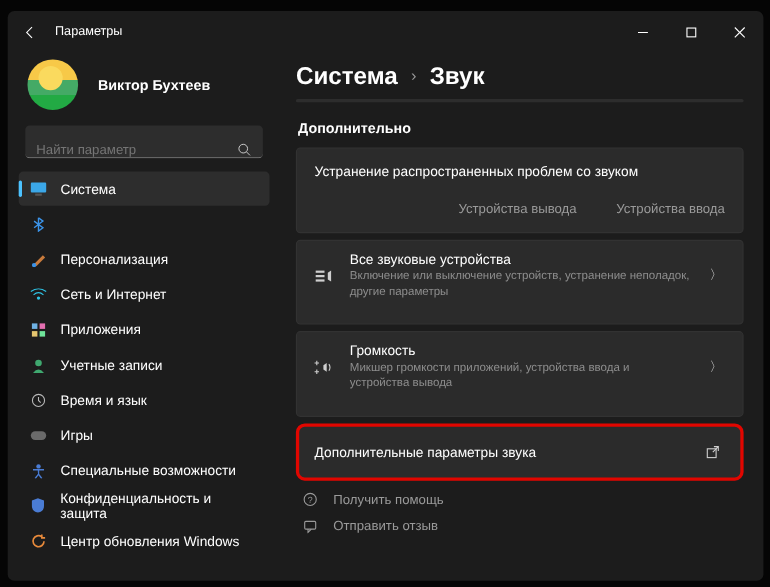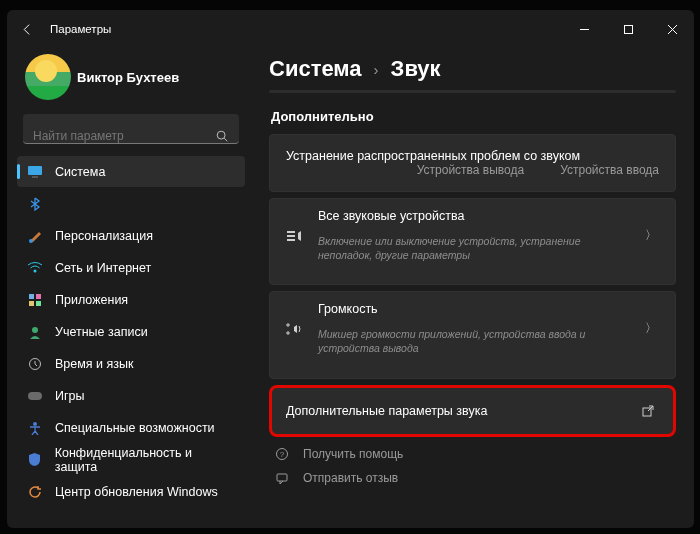--- a/index.html
+++ b/index.html
@@ -51,21 +51,21 @@
   .sidebar {
     width: 248px;
     padding: 0 10px 0 10px;
     display:flex;
     flex-direction:column;
   }
   .user {
     display:flex;
     align-items:center;
     padding: 6px 8px 12px 8px;
-    gap:6px;
+    gap:18px;
   }
   .avatar {
     width:46px; height:46px;
     border-radius:50%;
     background: linear-gradient(#f7c948 0 40%, #4a6 40% 70%, #2a4 70%);
     flex-shrink:0;
     position:relative;
     overflow:hidden;
   }
   .avatar::after{
@@ -155,20 +155,21 @@
     background:#2b2b2b;
     border-radius:4px;
     border:1px solid #323232;
     margin-bottom:6px;
   }
   .card-trouble {
     padding:14px 16px 10px 16px;
   }
   .card-trouble-title {
     font-size:12.5px;
+    margin-bottom:20px;
   }
   .card-trouble-btns {
     display:flex;
     justify-content:flex-end;
     gap:36px;
     font-size:12px;
     color:#9a9a9a;
     padding-bottom:4px;
   }
   .card-row {
@@ -177,21 +178,21 @@
     padding:10px 14px 22px 14px;
     gap:14px;
   }
   .card-row .icon-box {
     width:20px;
     display:flex; justify-content:center;
     color:#d0d0d0;
   }
   .card-row .texts { flex:1; }
   .card-row .title { font-size:12.5px; color:#fff; }
-  .card-row .sub { font-size:10.5px; color:#8d8d8d; margin-top:12px; line-height:1.3;font-style:italic;}
+  .card-row .sub { font-size:10.5px; color:#8d8d8d; margin-top:2px; line-height:1.3;}
   .card-row .arrow { color:#cfcfcf; font-size:12px; padding:0 4px;}
   .highlight {
     border:3px solid #e10600;
     border-radius:8px;
     margin-bottom:6px;
   }
   .highlight .card-row { padding:16px 14px; }
   .links {
     margin-top:8px;
     display:flex;

